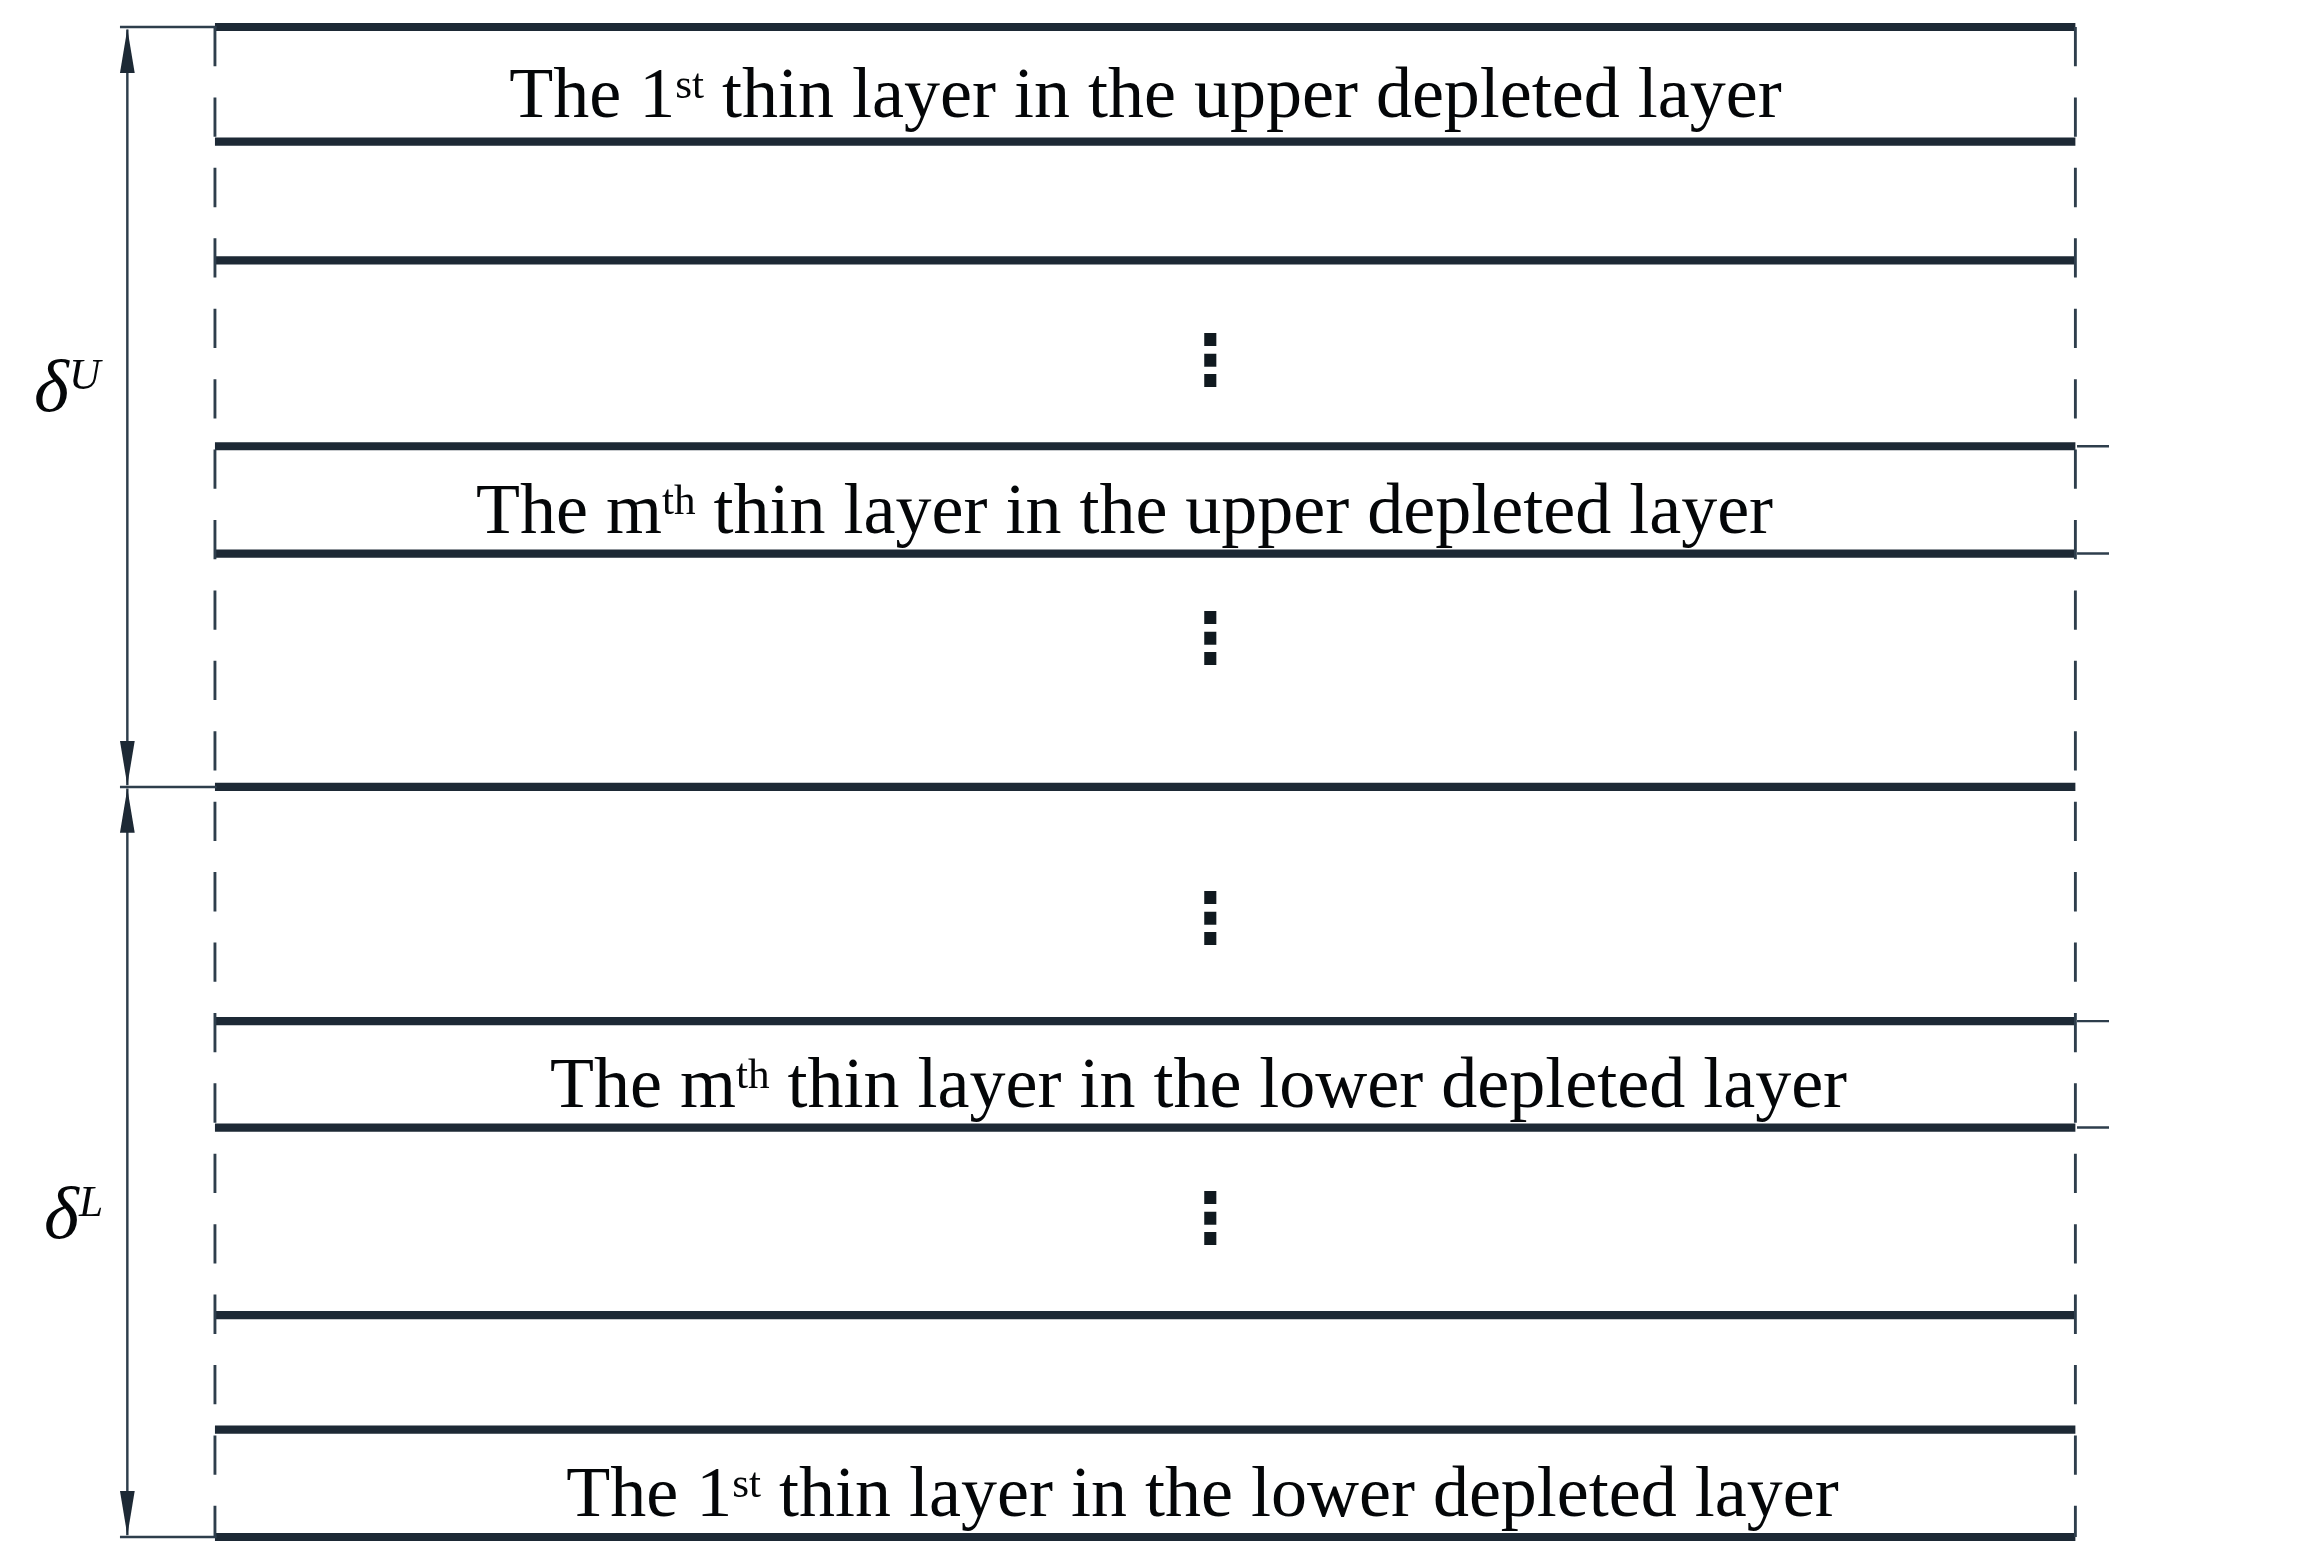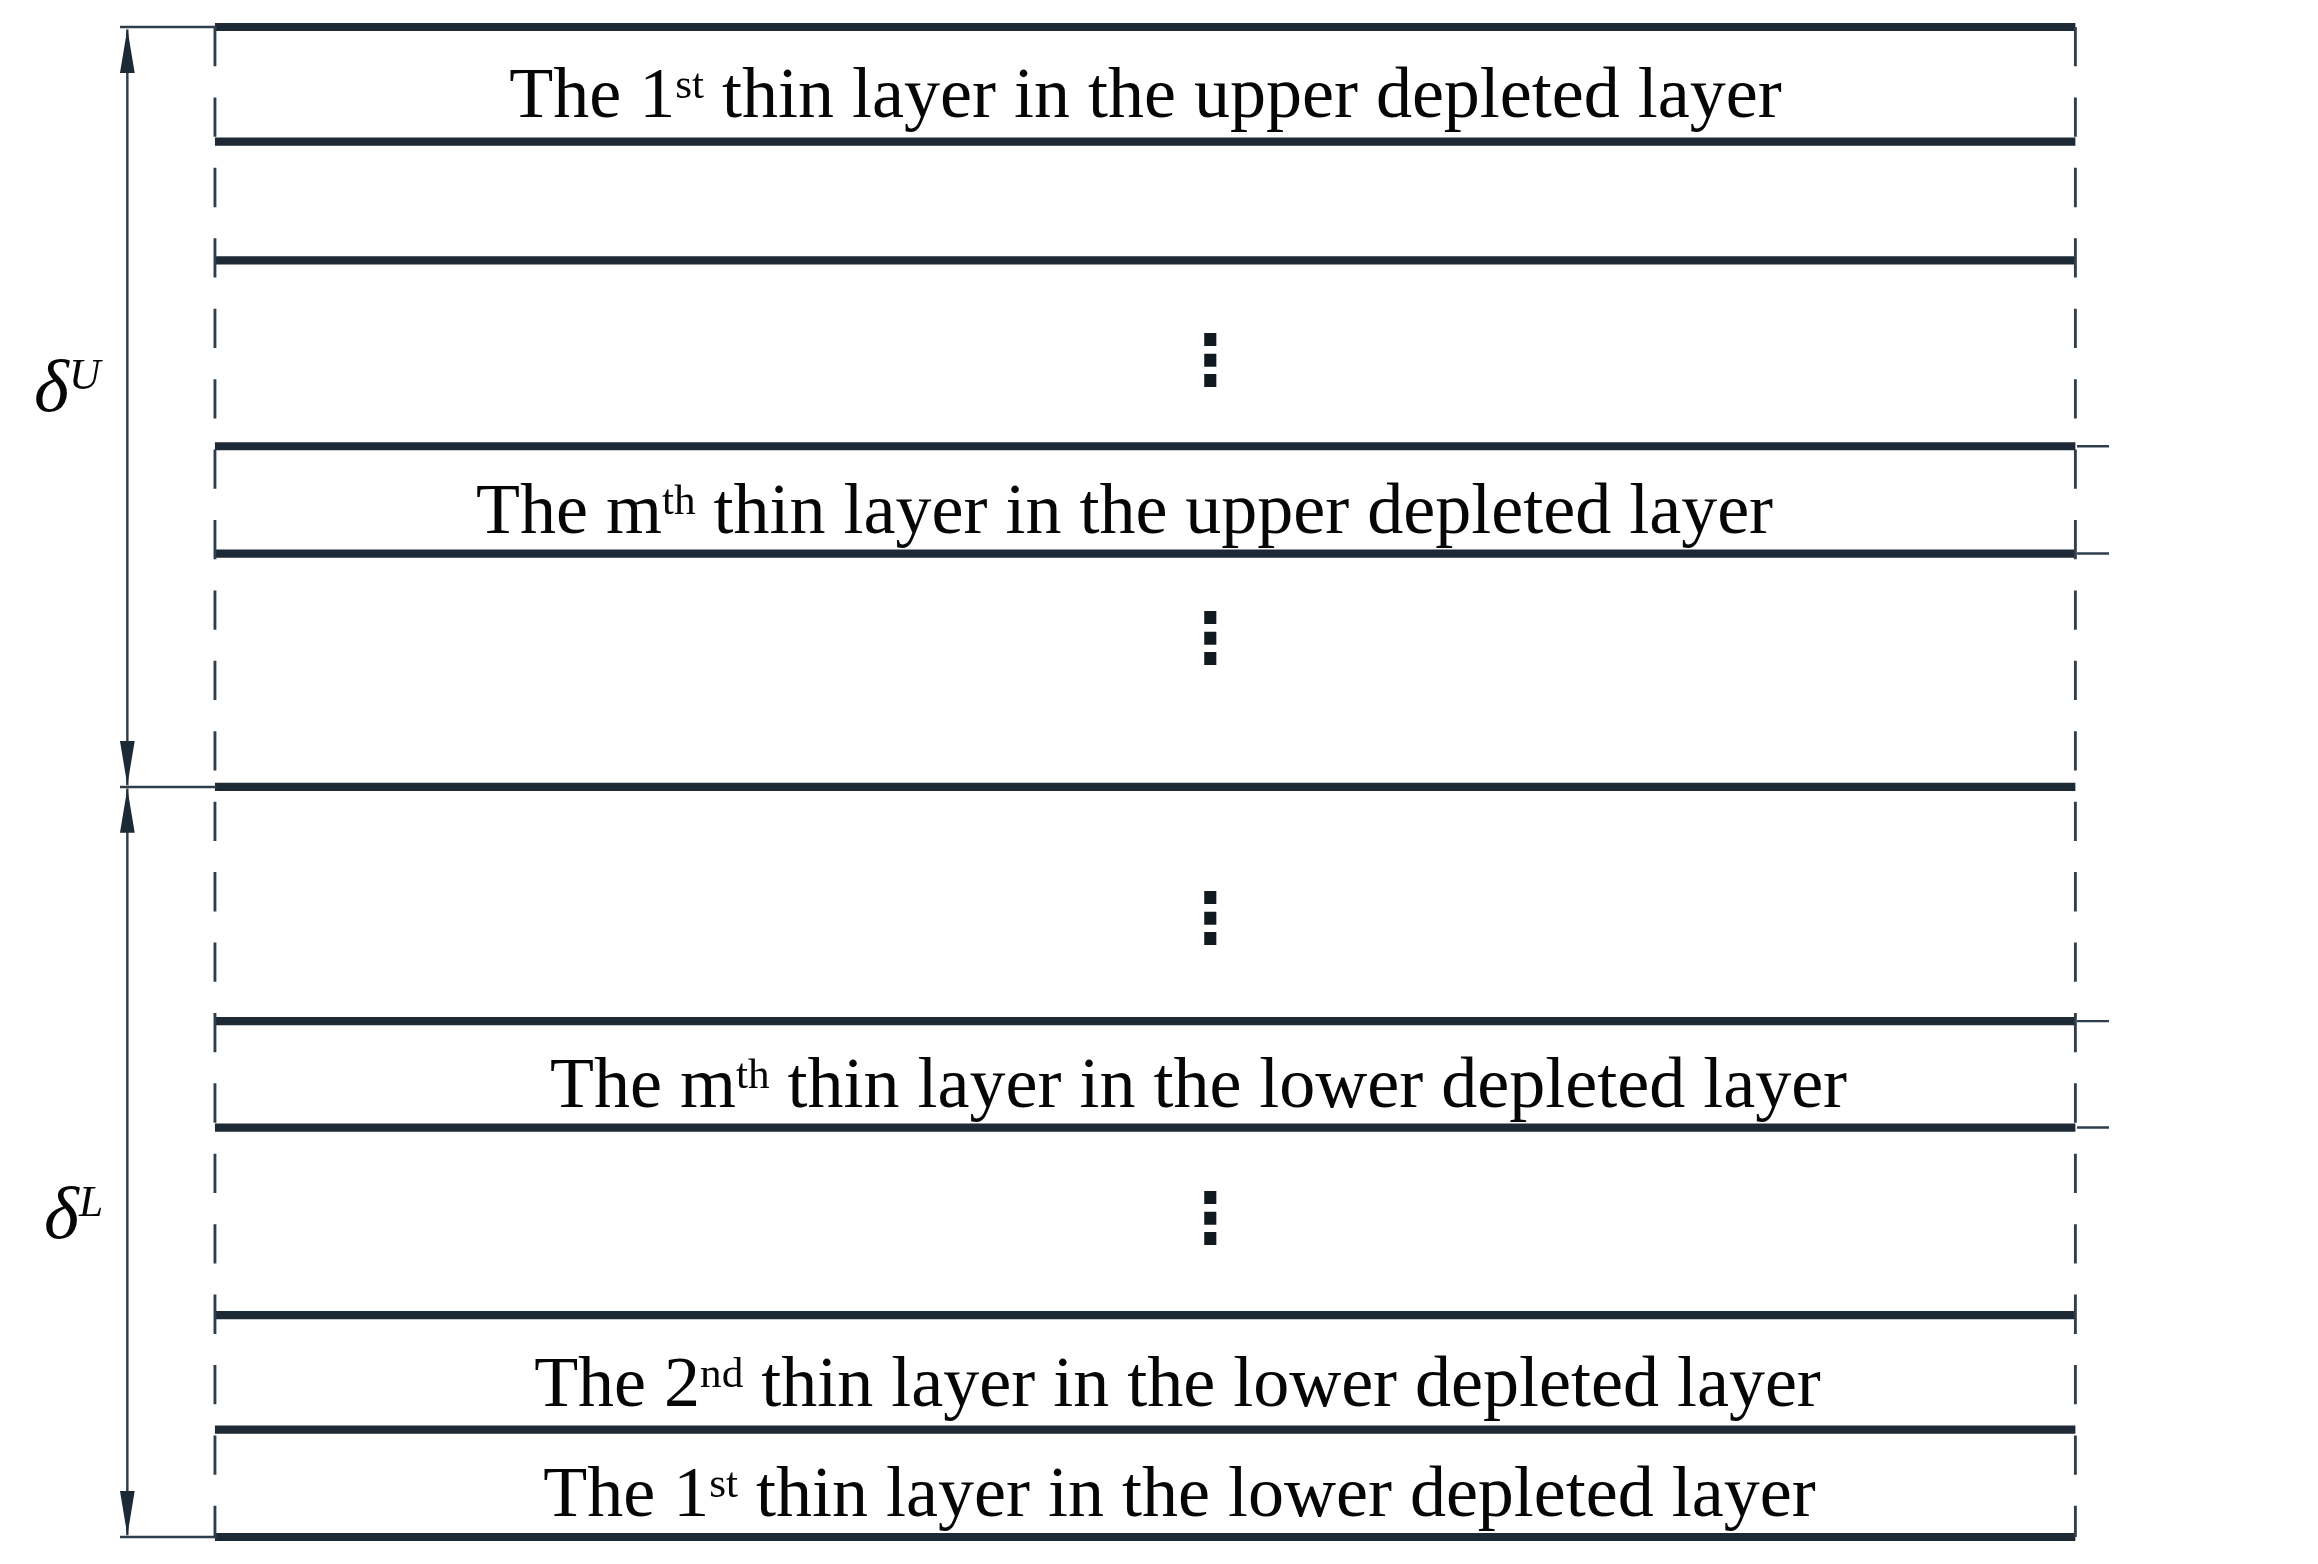--- a/index.html
+++ b/index.html
@@ -115,23 +115,22 @@
     <polygon points="2655,1376 2646,1322 2664,1322" fill="#1d2935"></polygon>
   </svg>
 
   <div class="layer-label" style="left:215px;top:39px"><span>The 1</span><span class="ord">st</span><span> thin layer in the upper depleted layer</span></div>
 
 
   <div class="layer-label" style="left:268px;top:1029px"><span>The m</span><span class="ord">th</span><span> thin layer in the lower depleted layer</span></div>
 
   <div class="layer-label" style="left:194px;top:455px"><span>The m</span><span class="ord">th</span><span> thin layer in the upper depleted layer</span></div>
 
-  <div class="layer-label" style="left:247px;top:1328px"><span>The 2</span><span class="ord">nd</span><span> thin layer in the lower depleted layer</span></div>
 
-  <div class="layer-label" style="left:249px;top:1438px"><span>The 1</span><span class="ord">st</span><span> thin layer in the lower depleted layer</span></div>
+  <div class="layer-label" style="left:272px;top:1438px"><span>The 1</span><span class="ord">st</span><span> thin layer in the lower depleted layer</span></div>
 
   <div class="vdots" style="top:323px">⋮</div>
   <div class="vdots" style="top:601px">⋮</div>
   <div class="vdots" style="top:881px">⋮</div>
   <div class="vdots" style="top:1181px">⋮</div>
 
   <div class="dim-label" style="left:34px;top:329px"><span>δ</span><span class="dim-sup">U</span></div>
 
   <div class="dim-label" style="left:44px;top:1156px"><span>δ</span><span class="dim-sup">L</span></div>
 

